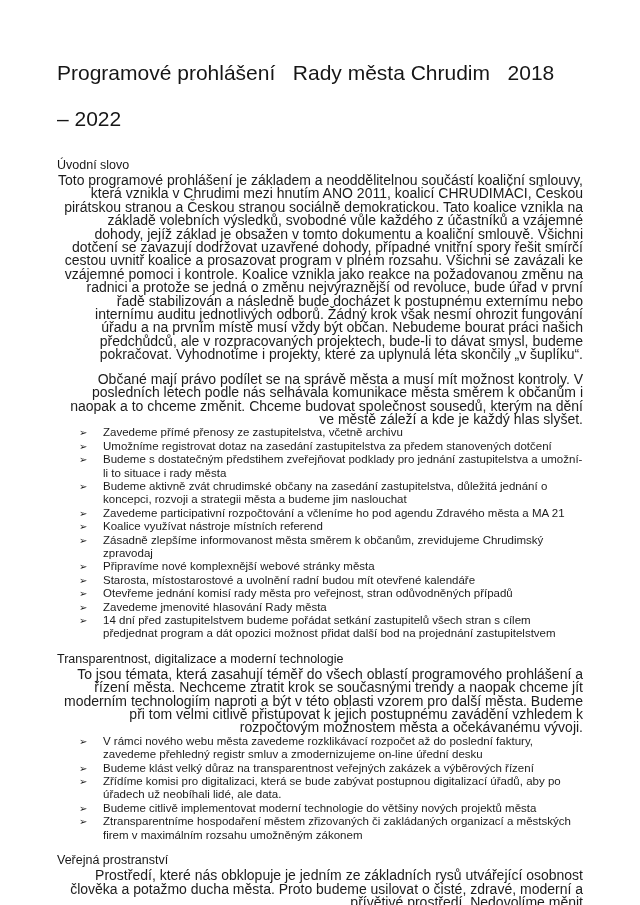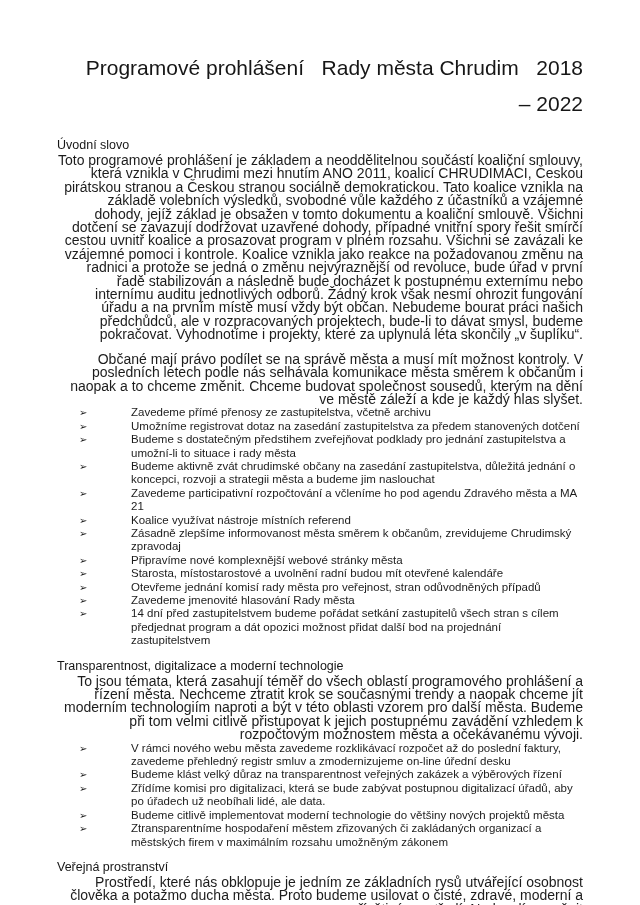--- a/index.html
+++ b/index.html
@@ -16,23 +16,23 @@
   }
   .page {
     box-sizing: border-box;
     width: 640px;
     height: 905px;
     padding: 50px 57px 0 57px;
     background: #ffffff;
   }
   .doc-title {
     font-size: 21px;
-    line-height: 36px;
+    line-height: 46px;
     font-weight: normal;
-    text-align: right;
+    text-align: left;
     margin: 0 0 16px 0;
     white-space: pre-wrap;
     color: #161616;
   }
   .section {
     margin-top: 11px;
   }
   .section:first-of-type {
     margin-top: 0;
   }
@@ -62,21 +62,20 @@
   }
   ul.bullet-list .marker {
     flex: 0 0 24px;
     margin-left: 22px;
     font-size: 10px;
     line-height: 13.4px;
     color: #1c1c1c;
   }
   ul.bullet-list .bullet-text {
     flex: 1 1 auto;
-    margin-left: 28px;
   }
 </style>
 </head>
 <body>
 
 <div class="page">
 
   <h1 class="doc-title"><span>Programové prohlášení   Rady města Chrudim   2018</span>
 <span>– 2022</span></h1>
 

